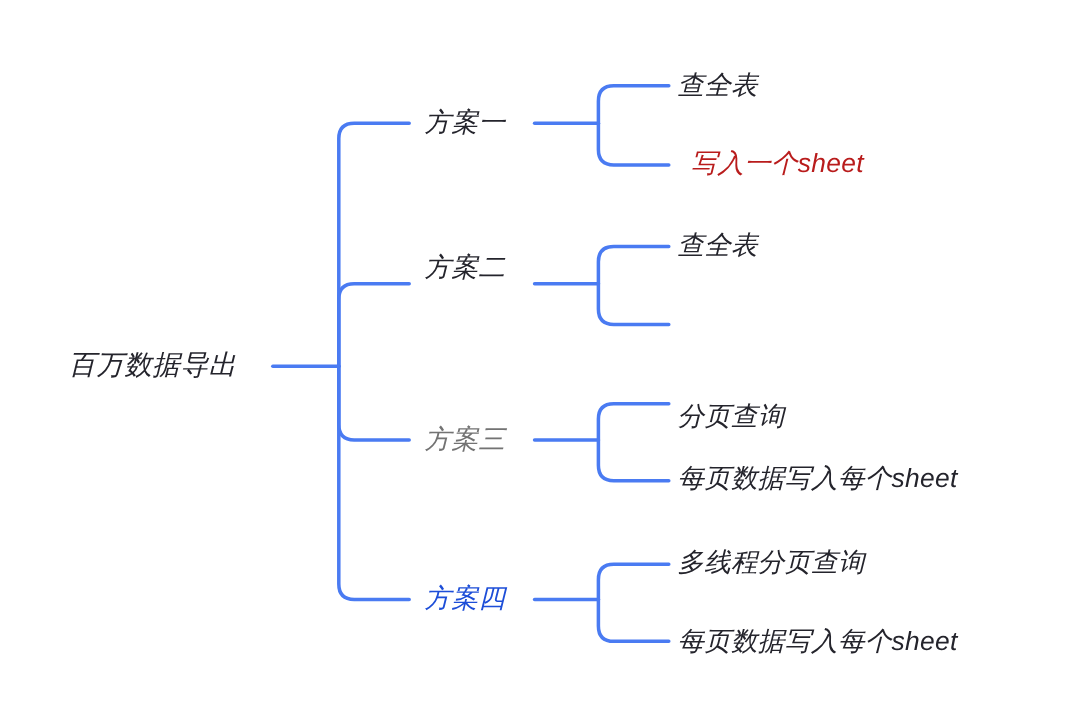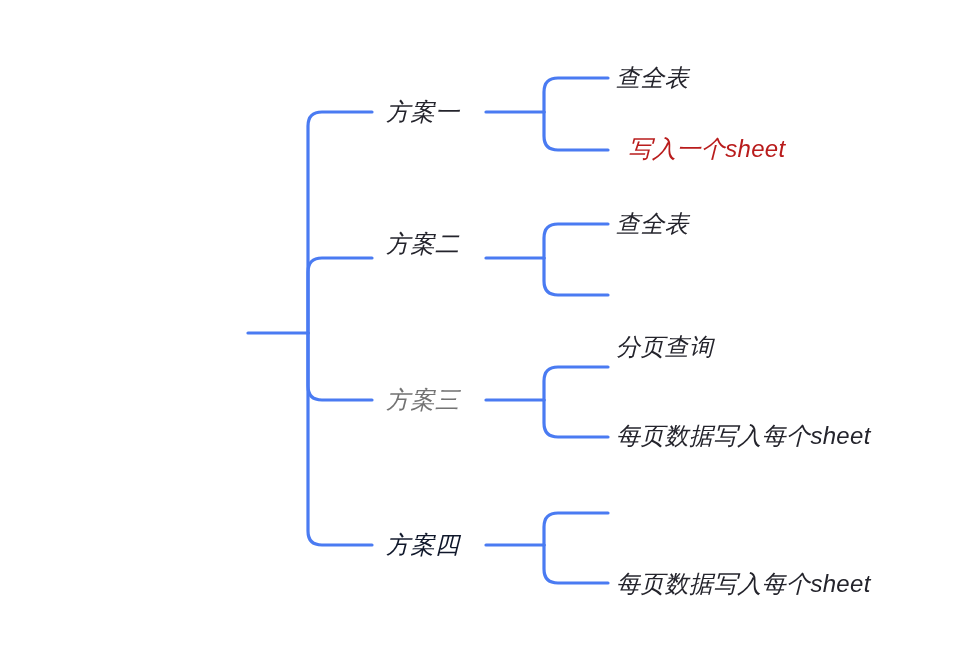--- a/index.html
+++ b/index.html
@@ -80,28 +80,30 @@
       <path d="M 544 112 L 544 136 Q 544 150 558 150 L 608 150" stroke="#4a7bf2"></path>
       <path d="M 544 258 L 544 238 Q 544 224 558 224 L 608 224" stroke="#4a7bf2"></path>
       <path d="M 544 258 L 544 281 Q 544 295 558 295 L 608 295" stroke="#4a7bf2"></path>
       <path d="M 544 400 L 544 381 Q 544 367 558 367 L 608 367" stroke="#4a7bf2"></path>
       <path d="M 544 400 L 544 423 Q 544 437 558 437 L 608 437" stroke="#4a7bf2"></path>
       <path d="M 544 545 L 544 527 Q 544 513 558 513 L 608 513" stroke="#4a7bf2"></path>
       <path d="M 544 545 L 544 569 Q 544 583 558 583 L 608 583" stroke="#4a7bf2"></path>
     </g>
   </svg>
 
+  <div class="node-label root-label" style="left: 62px; top: 320px; color: rgb(36, 36, 44);">百万数据导出</div>
 
   <div class="node-label branch-label" style="left: 386px; top: 100px; color: rgb(36, 36, 44);">方案一</div>
   <div class="node-label leaf-label" style="left: 616px; top: 66px; color: rgb(36, 36, 44);">查全表</div>
   <div class="node-label leaf-label" style="left: 616px; top: 137px; color: #b91c1c; margin-left: 12px;">写入一个sheet</div>
 
   <div class="node-label branch-label" style="left: 386px; top: 232px; color: rgb(36, 36, 44);">方案二</div>
   <div class="node-label leaf-label" style="left: 616px; top: 212px; color: rgb(36, 36, 44);">查全表</div>
 
   <div class="node-label branch-label" style="left: 386px; top: 388px; color: #737373;">方案三</div>
-  <div class="node-label leaf-label" style="left: 616px; top: 335px; color: rgb(36, 36, 44);">分页查询</div>
+  <div class="node-label leaf-label" style="left: 616px; top: 367px; color: rgb(36, 36, 44);">分页查询</div>
   <div class="node-label leaf-label" style="left: 616px; top: 424px; color: rgb(36, 36, 44);">每页数据写入每个sheet</div>
 
-  <div class="node-label branch-label" style="left: 386px; top: 533px; color: #0f172a;">方案四</div>
+  <div class="node-label branch-label" style="left: 386px; top: 533px; color: #1d4ed8;">方案四</div>
+  <div class="node-label leaf-label" style="left: 616px; top: 500px; color: rgb(36, 36, 44);">多线程分页查询</div>
   <div class="node-label leaf-label" style="left: 616px; top: 572px; color: rgb(36, 36, 44);">每页数据写入每个sheet</div>
 
 </div>
 
 </body></html>

